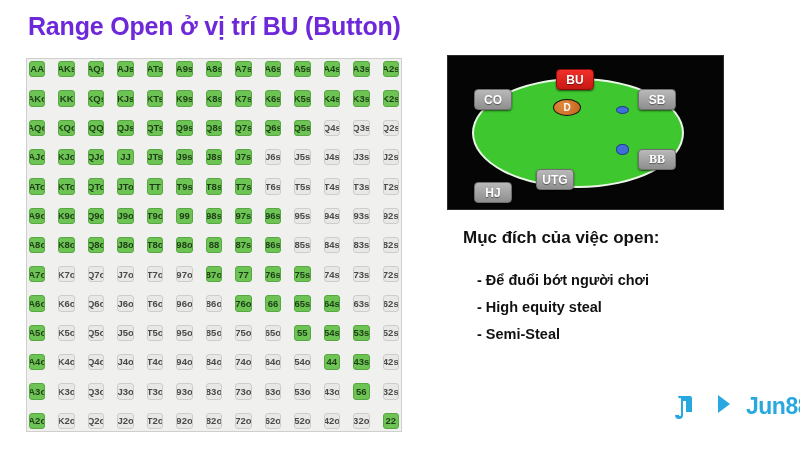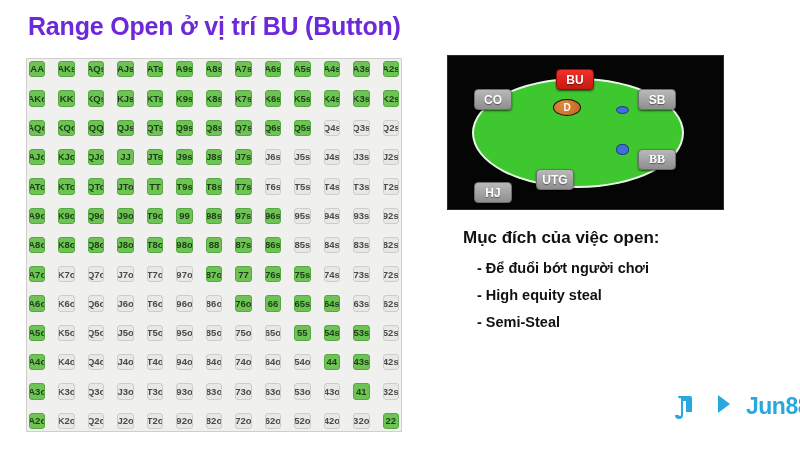--- a/index.html
+++ b/index.html
@@ -154,21 +154,21 @@
   #purpose-block {
     position: absolute;
     left: 463px;
     top: 228px;
     width: 320px;
   }
   #purpose-heading {
     font-size: 17px;
     font-weight: bold;
     color: #111111;
-    margin-bottom: 12px;
+    margin-bottom: 24px;
   }
   .purpose-item {
     font-size: 14.5px;
     font-weight: bold;
     color: #111111;
     margin: 0 0 11px 14px;
   }
 
   
   #brand-logo {
@@ -340,21 +340,21 @@
       <div class="hand-cell unsel">K3o</div>
       <div class="hand-cell unsel">Q3o</div>
       <div class="hand-cell unsel">J3o</div>
       <div class="hand-cell unsel">T3o</div>
       <div class="hand-cell unsel">93o</div>
       <div class="hand-cell unsel">83o</div>
       <div class="hand-cell unsel">73o</div>
       <div class="hand-cell unsel">63o</div>
       <div class="hand-cell unsel">53o</div>
       <div class="hand-cell unsel">43o</div>
-      <div class="hand-cell sel">41</div>
+      <div class="hand-cell sel">56</div>
       <div class="hand-cell unsel">32s</div>
       <div class="hand-cell sel">A2o</div>
       <div class="hand-cell unsel">K2o</div>
       <div class="hand-cell unsel">Q2o</div>
       <div class="hand-cell unsel">J2o</div>
       <div class="hand-cell unsel">T2o</div>
       <div class="hand-cell unsel">92o</div>
       <div class="hand-cell unsel">82o</div>
       <div class="hand-cell unsel">72o</div>
       <div class="hand-cell unsel">62o</div>

